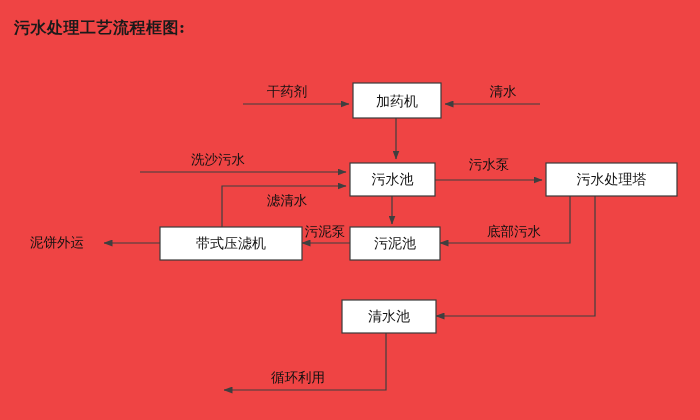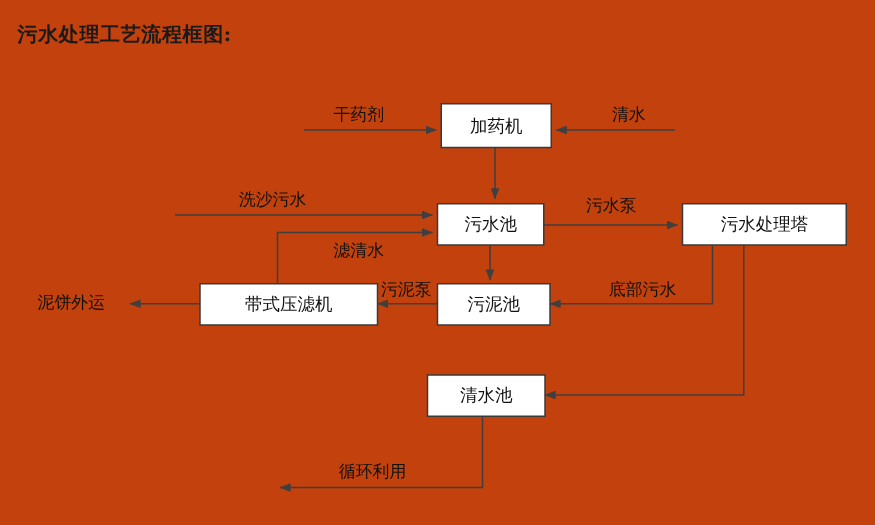--- a/index.html
+++ b/index.html
@@ -4,21 +4,21 @@
 <style>
   html, body {
     margin: 0;
     padding: 0;
     background: #ffffff;
   }
   #canvas {
     position: relative;
     width: 700px;
     height: 420px;
-    background: #c2410c;
+    background: #ef4444;
     overflow: hidden;
     font-family: "DejaVu Sans", "Liberation Sans", sans-serif;
   }
   #title {
     position: absolute;
     left: 14px;
     top: 18px;
     font-family: "DejaVu Serif", "Liberation Serif", serif;
     font-weight: bold;
     font-size: 16px;

